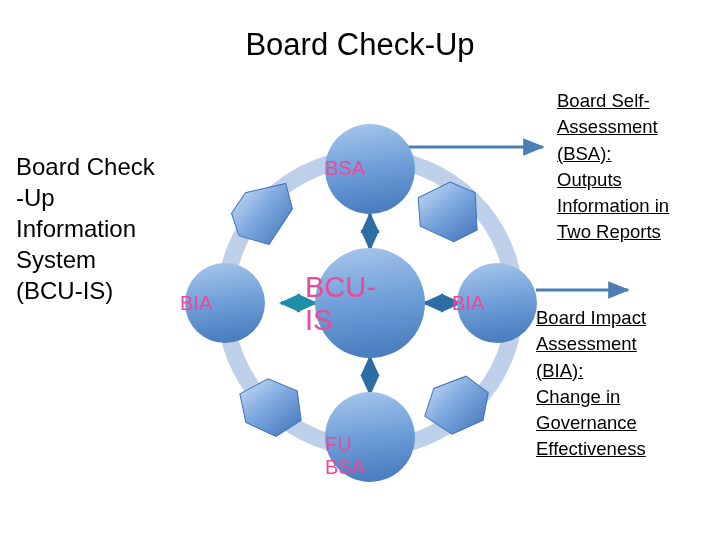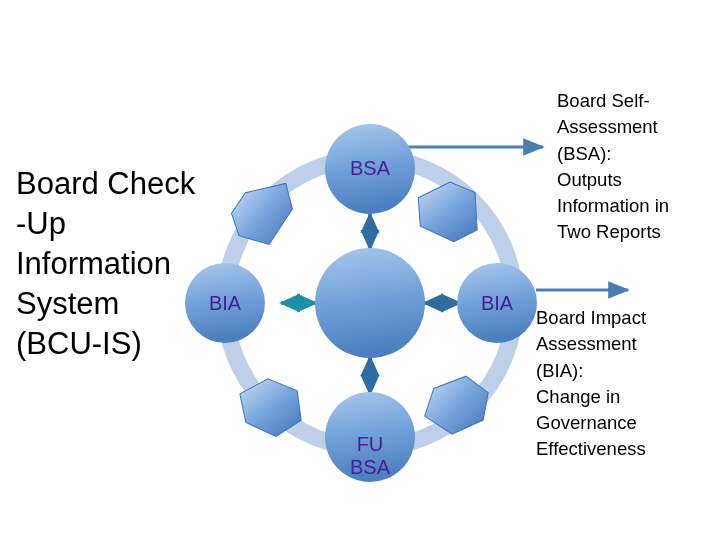--- a/index.html
+++ b/index.html
@@ -17,55 +17,57 @@
     left:0;top:28px;width:720px;
     text-align:center;
     font-size:31px;
     color:#000000;
     letter-spacing:0px;
     line-height:1.1;
   }
 
   .left-label{
     position:absolute;
-    left:16px;top:164px;width:185px;
-    font-size:31px;
+    left:16px;top:152px;width:185px;
+    font-size:24px;
     line-height:1.29;
     color:#000000;
     white-space:pre-line;
   }
 
   .right-text{
     position:absolute;
     font-size:18.5px;
     line-height:1.42;
     color:#000000;
     white-space:pre-line;
+    text-decoration:underline;
   }
   #right-text-top{left:557px;top:88px;width:160px;}
   #right-text-bottom{left:536px;top:305px;width:160px;}
 
   svg{position:absolute;left:0;top:0;}
 
   .node-label{
     position:absolute;
-    color:#4c1d95;
-    text-align:center;
+    color:#ec4899;
+    text-align:left;
     line-height:1.15;
     white-space:pre-line;
     pointer-events:none;
   }
   .node-center{font-size:29px;}
   .node-outer{font-size:20px;}
 </style>
 </head>
 <body>
 
 <div id="canvas">
 
+  <div class="title">Board Check-Up</div>
 
   <div class="left-label">Board Check
 -Up
 Information
 System
 (BCU-IS)</div>
 
   <svg width="720" height="540" viewBox="0 0 720 540">
     <defs>
       <linearGradient id="circGrad" x1="0" y1="0" x2="0.15" y2="1">
@@ -131,20 +133,22 @@
 
   <div class="node-label node-outer" style="left:325px;top:157px;width:90px;">BSA</div>
 
   <div class="node-label node-outer" style="left:180px;top:292px;width:90px;">BIA</div>
 
   <div class="node-label node-outer" style="left:452px;top:292px;width:90px;">BIA</div>
 
   <div class="node-label node-outer" style="left:325px;top:433px;width:90px;">FU
 BSA</div>
 
+  <div class="node-label node-center" style="left:305px;top:271px;width:130px;">BCU-
+IS</div>
 
   <div class="right-text" id="right-text-top">Board Self-
 Assessment
 (BSA):
 Outputs
 Information in
 Two Reports</div>
 
   <div class="right-text" id="right-text-bottom">Board Impact
 Assessment

